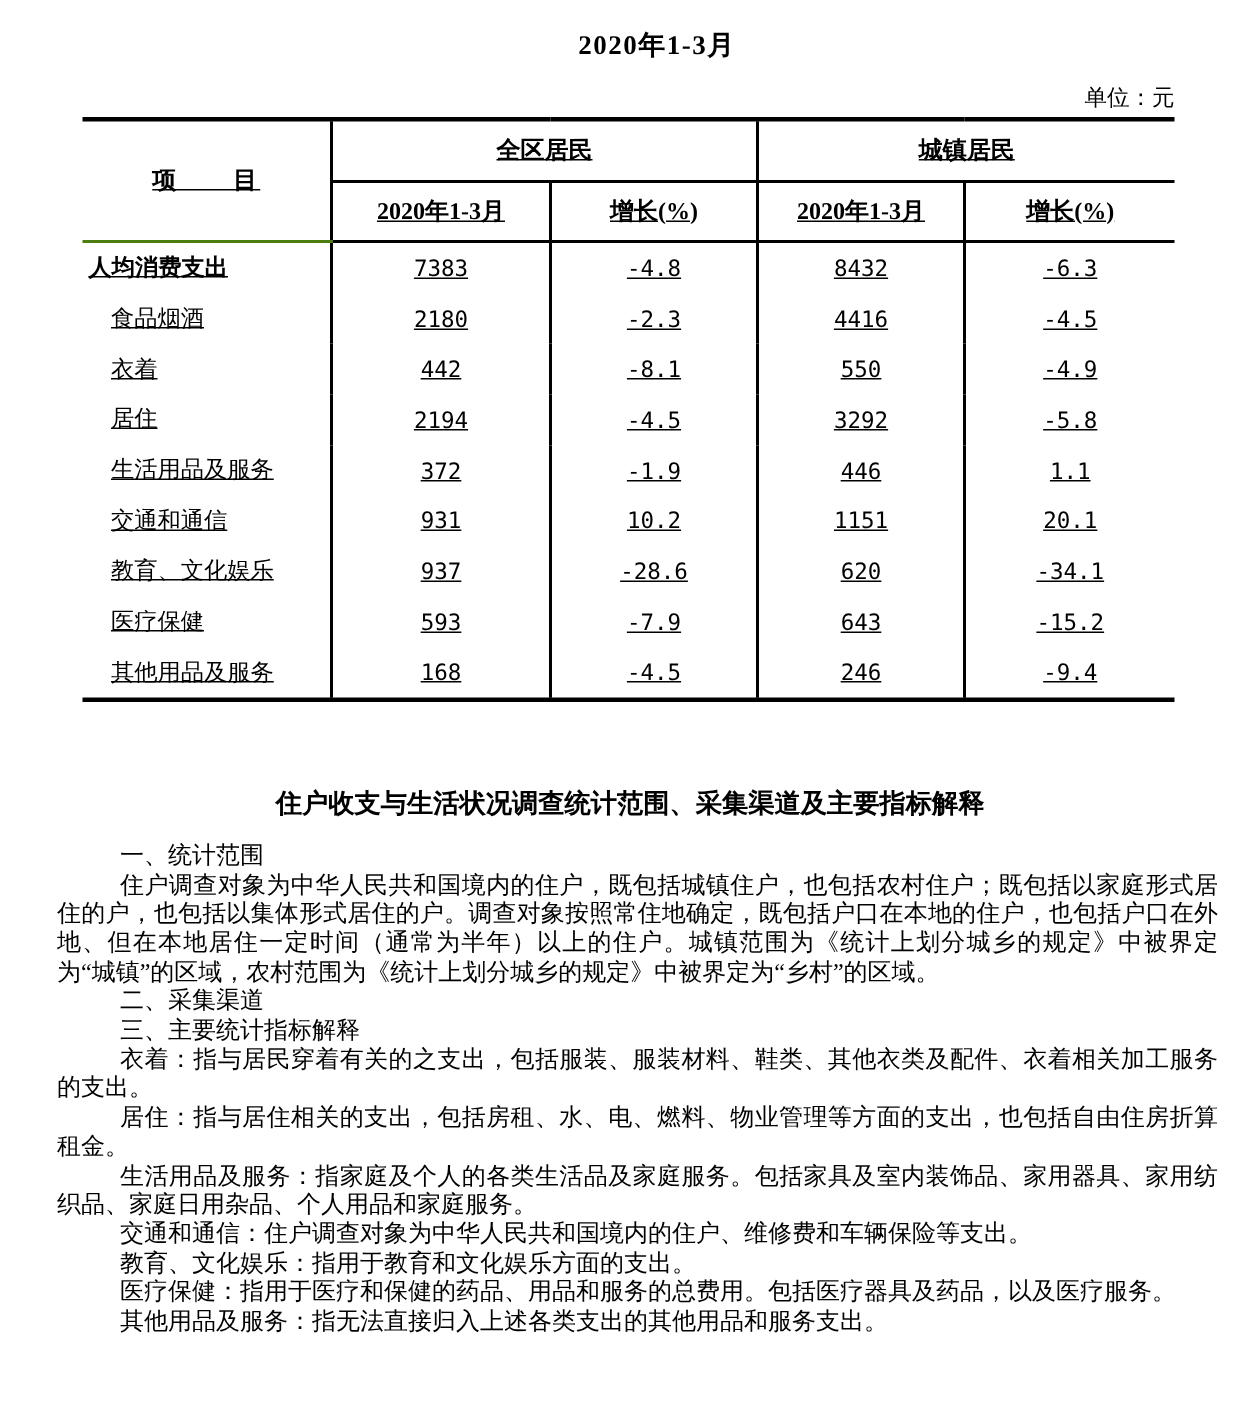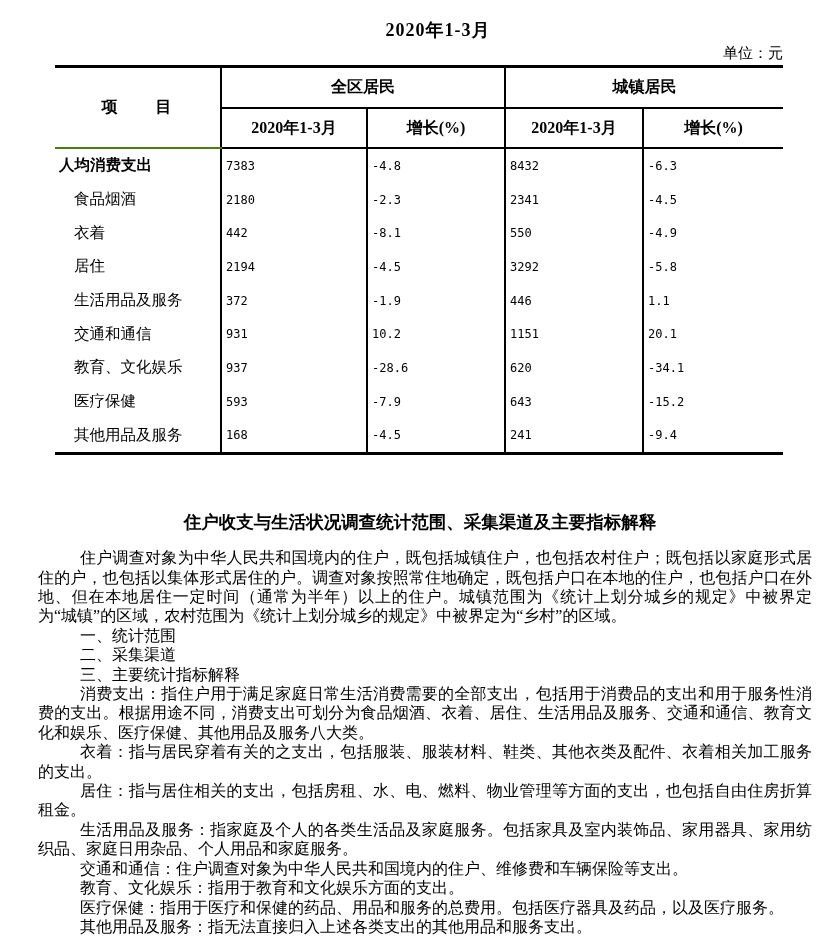--- a/index.html
+++ b/index.html
@@ -13,48 +13,48 @@
 
   .doc-title {
     margin-top:18px;
     text-align:center;
     position:relative; left:18px;
     font-size:18px; font-weight:bold;
     line-height:24px;
     letter-spacing:1px;
   }
   .unit {
-    margin-top:2px; margin-bottom:2px;
+    margin-top:15px; margin-bottom:2px;
     padding-right:57px;
     text-align:right;
     font-size:15px; line-height:19px;
   }
 
   table.stats {
     margin-left:55px;
     width:728px;
     table-layout:fixed;
     border-collapse:collapse;
     border-top:3px solid #000;
     border-bottom:3px solid #000;
     font-size:16px;
   }
-  table.stats th, table.stats td { padding:4px; vertical-align:middle; }
+  table.stats th, table.stats td { padding:4px; vertical-align:middle;text-decoration:underline; }
   .th-item  { font-weight:bold; border-bottom:2px solid #4d7c0f; letter-spacing:2px; }
   .th-group { font-weight:bold; height:31px; border-bottom:2px solid #000; text-align:center; }
   tr.sub th { font-weight:bold; height:30px; border-bottom:2px solid #000; text-align:center; }
   .bl { border-left:2px solid #000; }
   tbody td { height:25.7px; }
   td.cell-item { padding-left:3px; font-size:15.5px; white-space:nowrap; }
   tr.row-bold td.cell-item { font-weight:bold; }
   td.cell-item.indent { padding-left:19px; }
   td.num {
-    text-align:left; padding-right:12px;
+    text-align:center; padding-right:12px;
     font-family:"DejaVu Sans Mono",monospace;
-    font-size:12px; letter-spacing:0px;
+    font-size:15px; letter-spacing:0px;
   }
 
   .notes-heading {
     margin-top:56px;
     text-align:center;
     font-size:17.5px; font-weight:bold;
     line-height:23px;
   }
   .notes-body {
     margin:14px 28px 0 38px;
@@ -99,21 +99,21 @@
           <td class="cell-item">人均消费支出</td>
           <td class="num bl">7383</td>
           <td class="num bl">-4.8</td>
           <td class="num bl">8432</td>
           <td class="num bl">-6.3</td>
         </tr>
         <tr>
           <td class="cell-item indent">食品烟酒</td>
           <td class="num bl">2180</td>
           <td class="num bl">-2.3</td>
-          <td class="num bl">2341</td>
+          <td class="num bl">4416</td>
           <td class="num bl">-4.5</td>
         </tr>
         <tr>
           <td class="cell-item indent">衣着</td>
           <td class="num bl">442</td>
           <td class="num bl">-8.1</td>
           <td class="num bl">550</td>
           <td class="num bl">-4.9</td>
         </tr>
         <tr>
@@ -148,34 +148,33 @@
           <td class="cell-item indent">医疗保健</td>
           <td class="num bl">593</td>
           <td class="num bl">-7.9</td>
           <td class="num bl">643</td>
           <td class="num bl">-15.2</td>
         </tr>
         <tr>
           <td class="cell-item indent">其他用品及服务</td>
           <td class="num bl">168</td>
           <td class="num bl">-4.5</td>
-          <td class="num bl">241</td>
+          <td class="num bl">246</td>
           <td class="num bl">-9.4</td>
         </tr>
       </tbody>
   </table>
 
   <div class="notes-heading">住户收支与生活状况调查统计范围、采集渠道及主要指标解释</div>
 
   <div class="notes-body">
+      <p>一、统计范围</p>
       <p>住户调查对象为中华人民共和国境内的住户，既包括城镇住户，也包括农村住户；既包括以家庭形式居住的户，也包括以集体形式居住的户。调查对象按照常住地确定，既包括户口在本地的住户，也包括户口在外地、但在本地居住一定时间（通常为半年）以上的住户。城镇范围为《统计上划分城乡的规定》中被界定为“城镇”的区域，农村范围为《统计上划分城乡的规定》中被界定为“乡村”的区域。</p>
-      <p>一、统计范围</p>
       <p>二、采集渠道</p>
       <p>三、主要统计指标解释</p>
-      <p>消费支出：指住户用于满足家庭日常生活消费需要的全部支出，包括用于消费品的支出和用于服务性消费的支出。根据用途不同，消费支出可划分为食品烟酒、衣着、居住、生活用品及服务、交通和通信、教育文化和娱乐、医疗保健、其他用品及服务八大类。</p>
       <p>衣着：指与居民穿着有关的之支出，包括服装、服装材料、鞋类、其他衣类及配件、衣着相关加工服务的支出。</p>
       <p>居住：指与居住相关的支出，包括房租、水、电、燃料、物业管理等方面的支出，也包括自由住房折算租金。</p>
       <p>生活用品及服务：指家庭及个人的各类生活品及家庭服务。包括家具及室内装饰品、家用器具、家用纺织品、家庭日用杂品、个人用品和家庭服务。</p>
       <p>交通和通信：住户调查对象为中华人民共和国境内的住户、维修费和车辆保险等支出。</p>
       <p>教育、文化娱乐：指用于教育和文化娱乐方面的支出。</p>
       <p>医疗保健：指用于医疗和保健的药品、用品和服务的总费用。包括医疗器具及药品，以及医疗服务。</p>
       <p>其他用品及服务：指无法直接归入上述各类支出的其他用品和服务支出。</p>
     </div>
 
 </div>

